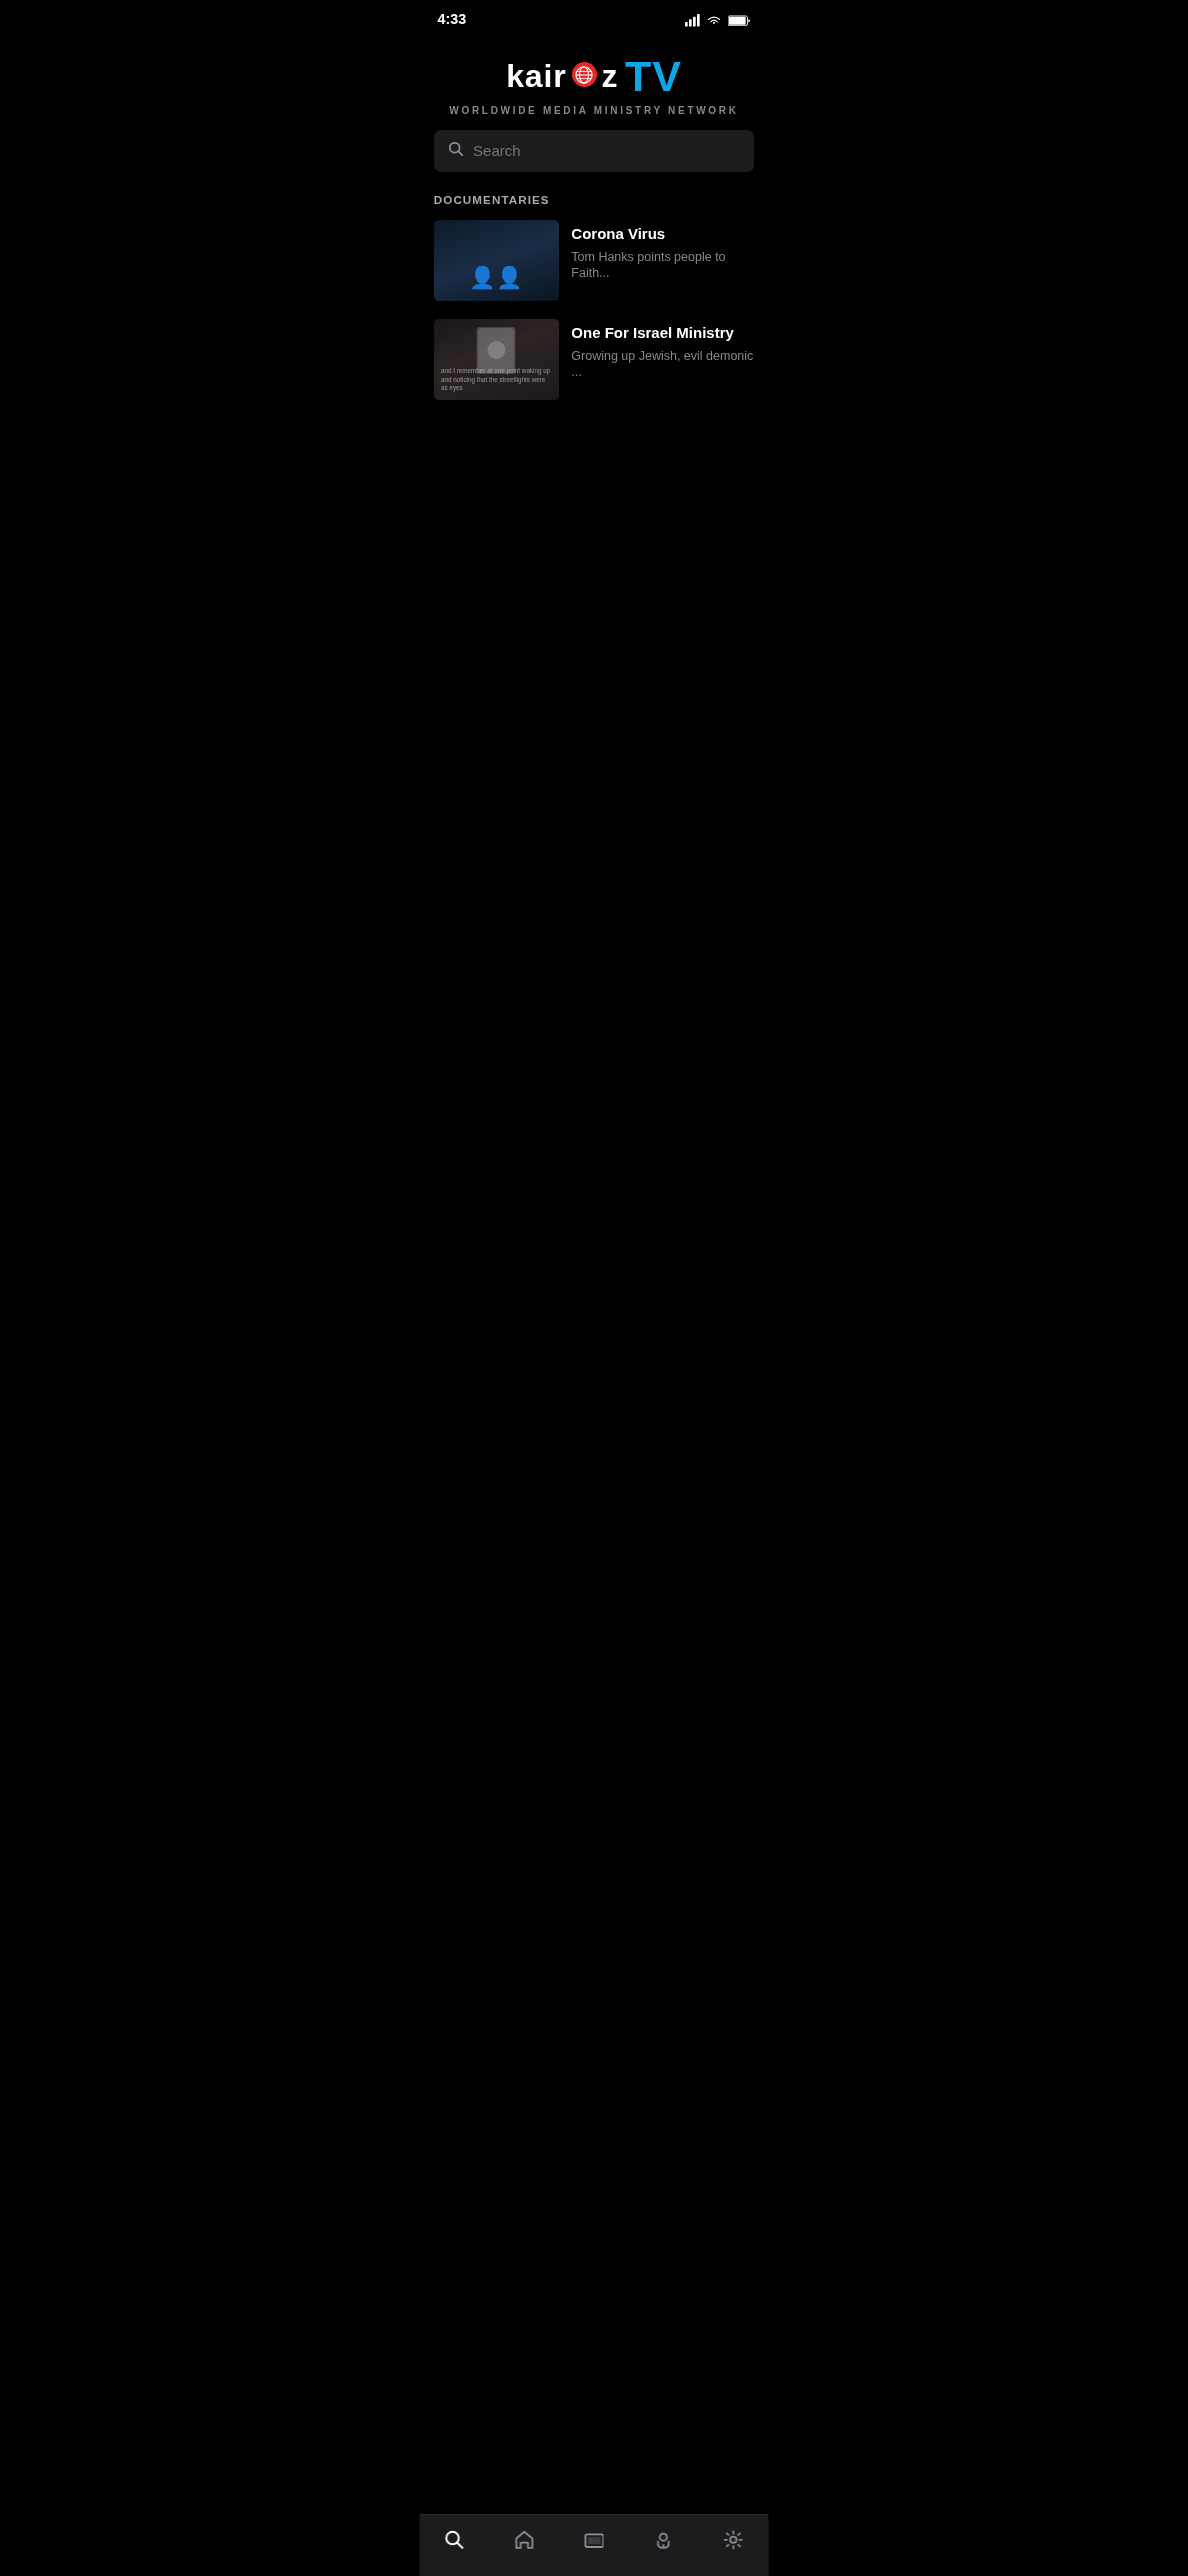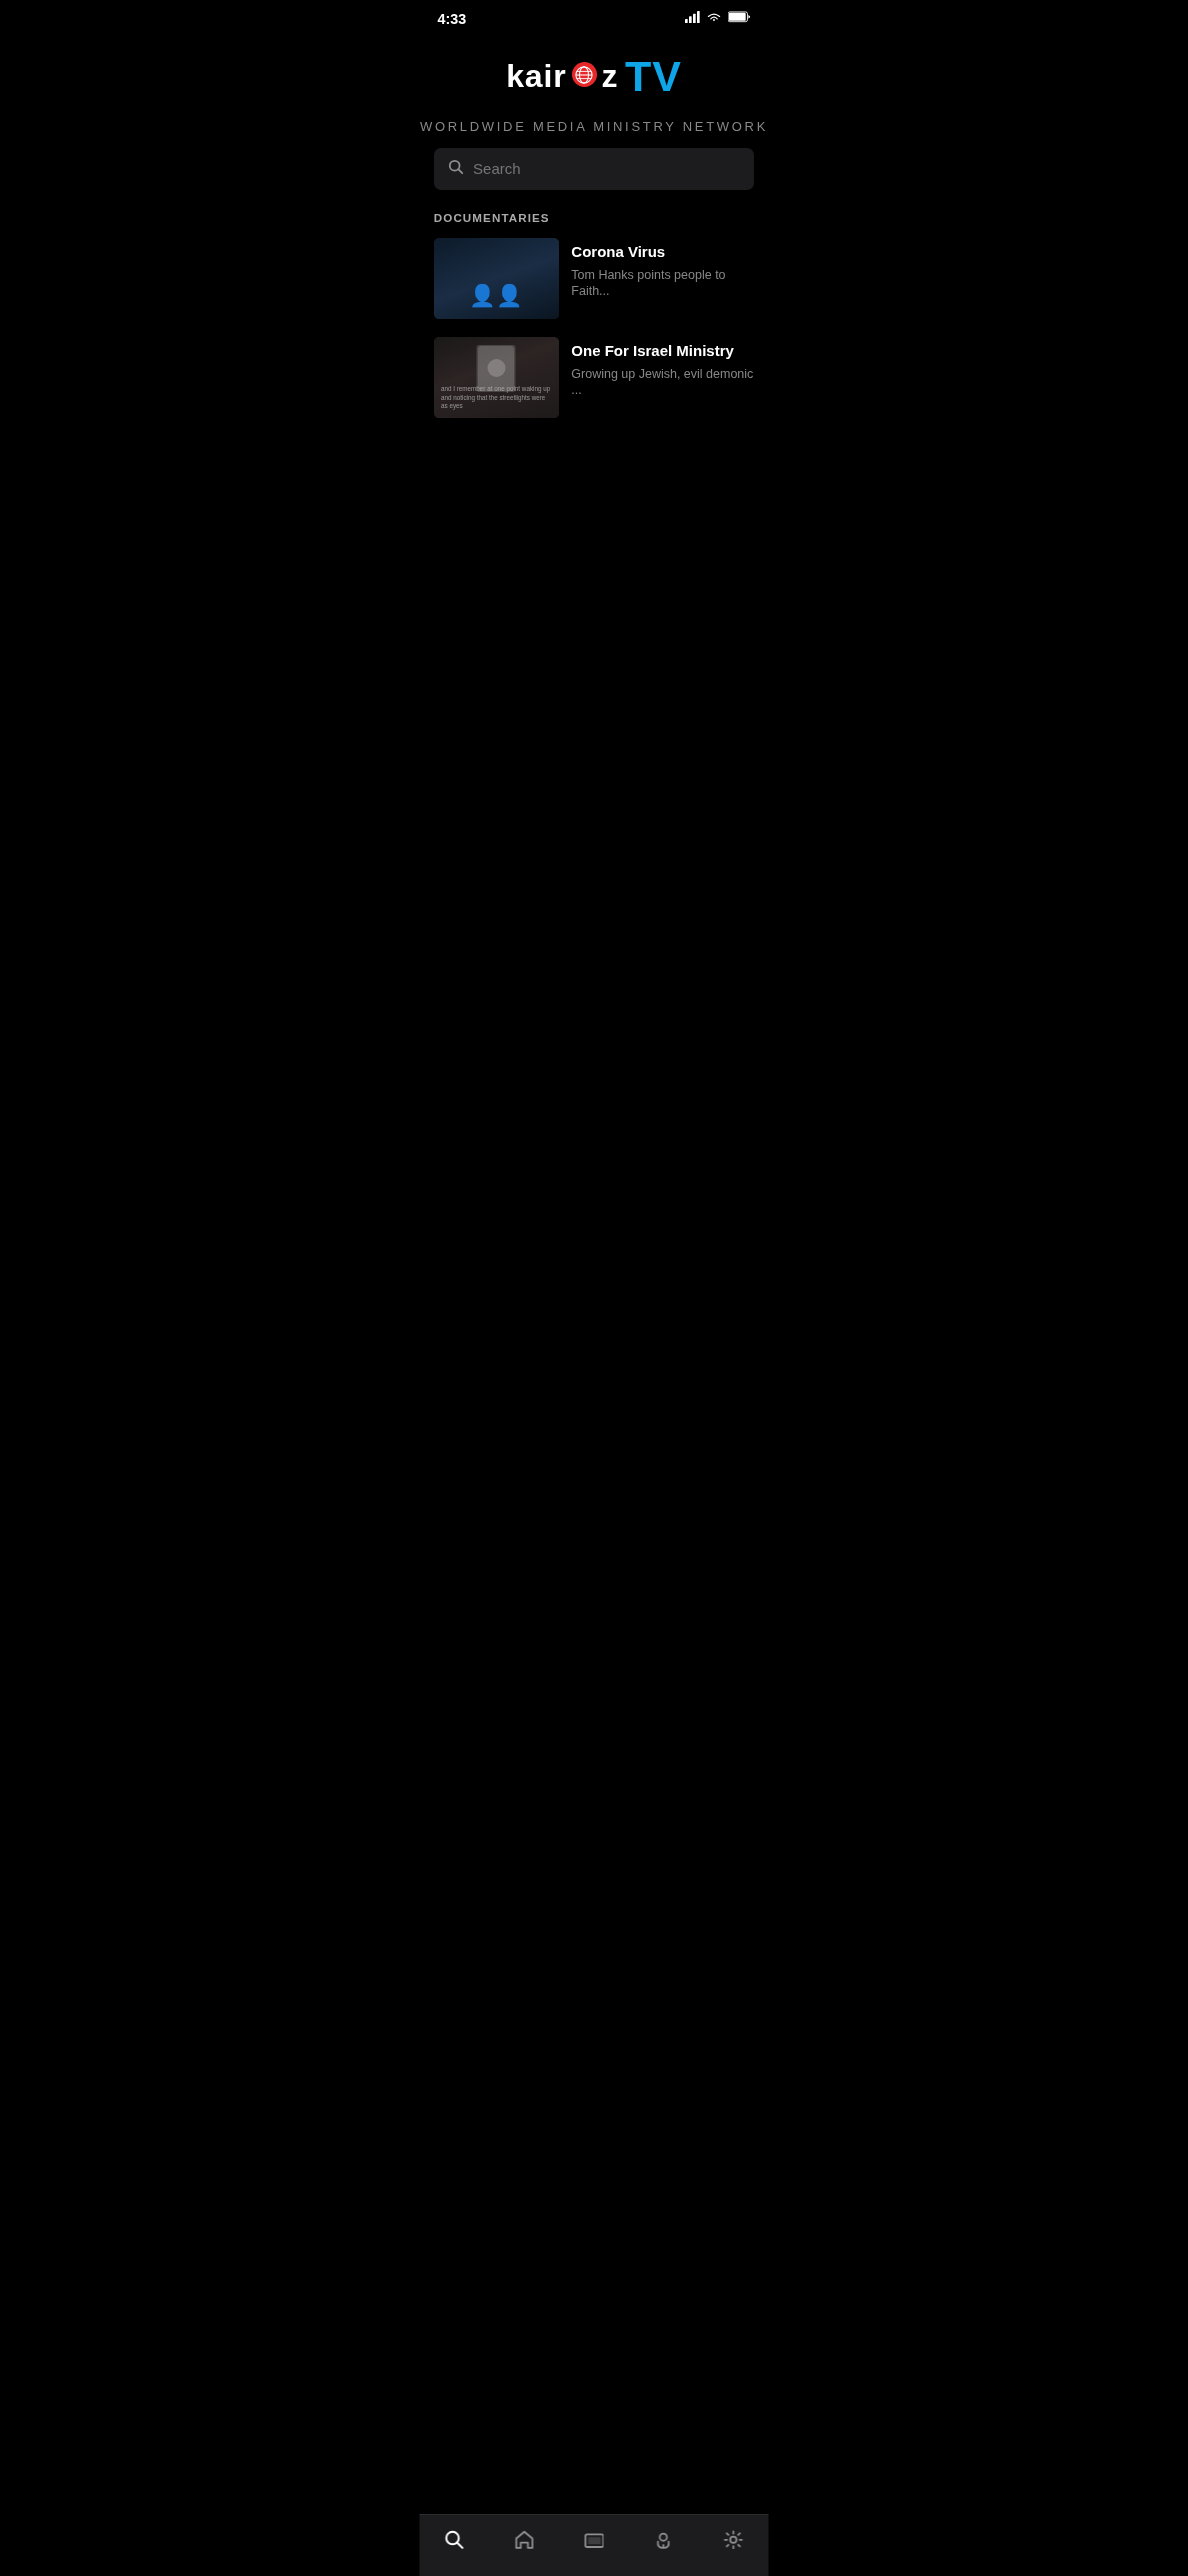--- a/index.html
+++ b/index.html
@@ -16,21 +16,21 @@
       min-height: 755px;
       margin: 0 auto;
       position: relative;
       overflow-x: hidden;
     }
 
     
     .status-bar {
       display: flex;
       justify-content: space-between;
-      align-items: flex-start;
+      align-items: flex-end;
       padding: 10.7px 18px 7.2px;
       font-size: 13.4px;
       font-weight: 600;
     }
 
     .status-time {
       font-size: 14.3px;
       font-weight: 700;
     }
 
@@ -307,21 +307,21 @@
             <circle cx="10" cy="10" r="9" stroke="white" stroke-width="1.2" fill="none"></circle>
             <ellipse cx="10" cy="10" rx="5" ry="9" stroke="white" stroke-width="1.2" fill="none"></ellipse>
             <line x1="1" y1="10" x2="19" y2="10" stroke="white" stroke-width="1.2"></line>
             <line x1="2" y1="6" x2="18" y2="6" stroke="white" stroke-width="1"></line>
             <line x1="2" y1="14" x2="18" y2="14" stroke="white" stroke-width="1"></line>
           </svg>
         </div>
         <span style="font-size:32px; font-weight:900; color:#fff; letter-spacing:0.9px;">z</span>
         <span style="font-size:43px; font-weight:900; color:#0ea5e9; margin-left:2.7px; letter-spacing:0.9px;">TV</span>
       </div>
-      <div style="font-size:13px; letter-spacing:2.7px; color:#888; margin-top:18px; text-transform:uppercase;">WORLDWIDE MEDIA MINISTRY NETWORK</div>
+      <div style="font-size:10px; letter-spacing:2.7px; color:#888; margin-top:4px; text-transform:uppercase;font-weight:bold;">WORLDWIDE MEDIA MINISTRY NETWORK</div>
     </div>
   </div>
 
   <div class="search-container">
     <span class="search-icon-wrapper">
       <svg width="16" height="16" viewBox="0 0 18 18" fill="none">
         <circle cx="7.5" cy="7.5" r="5.5" stroke="#8e8e93" stroke-width="2"></circle>
         <line x1="11.5" y1="11.5" x2="16" y2="16" stroke="#8e8e93" stroke-width="2" stroke-linecap="round"></line>
       </svg>
     </span>

